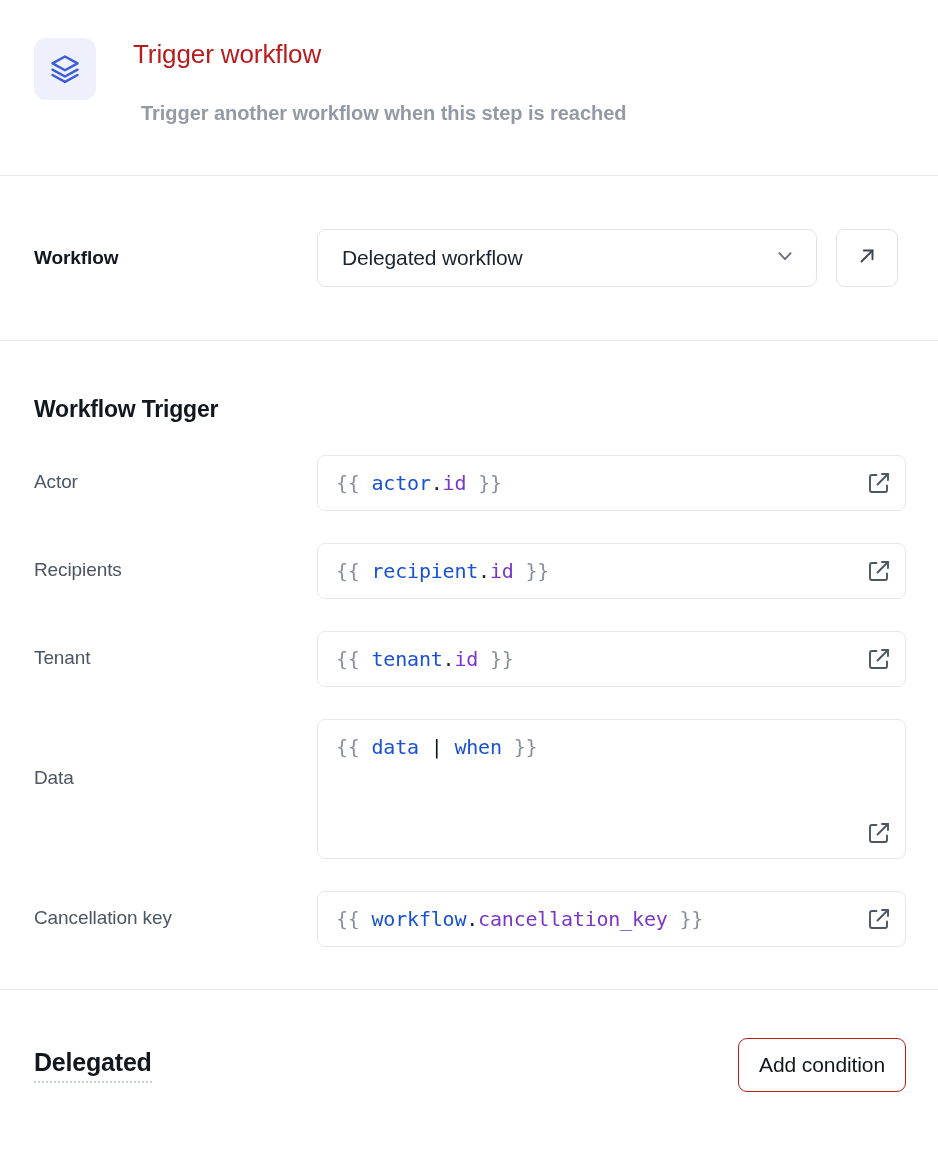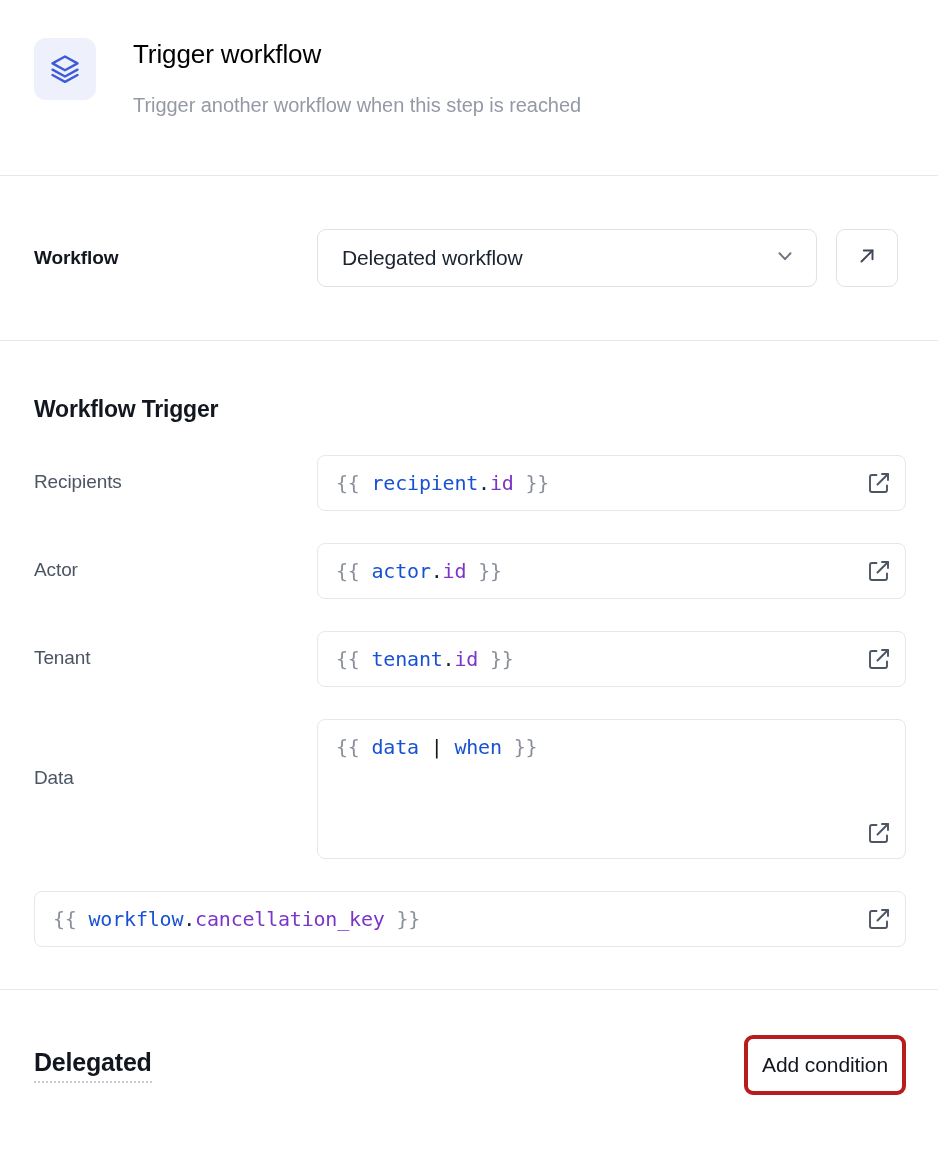--- a/index.html
+++ b/index.html
@@ -31,32 +31,32 @@
     background: #eef1fb;
     display: flex;
     align-items: center;
     justify-content: center;
     margin-top: 4px;
   }
   .header-icon-box svg { display: block; }
   .header-text { padding-left: 37px; padding-top: 0; }
   .header-title {
     font-size: 26px;
-    color: #000000;
+    color: #b91c1c;
     font-weight: 400;
     line-height: 1.15;
     letter-spacing: -0.1px;
     margin: 0;
     padding-top: 6px;
   }
   .header-sub {
     font-size: 20px;
     color: #9499a6;
-    font-weight: 400;
-    margin: 0;
+    font-weight: 700;
+    margin: 8px;
     padding-top: 24px;
     letter-spacing: -0.05px;
   }
 
   .divider {
     height: 1px;
     width: 100%;
     background: #e6e8ee;
   }
 
@@ -182,27 +182,27 @@
   }
   .conditions-title {
     font-size: 25px;
     font-weight: 700;
     color: #11161f;
     letter-spacing: -0.2px;
     border-bottom: 2px dotted #c9cdd6;
     padding-bottom: 4px;
   }
   .add-condition-btn {
-    border: 4px solid #b91c1c;
+    border: 1px solid #b91c1c;
     border-radius: 9px;
     background: #ffffff;
     font-family: "Liberation Sans", sans-serif;
     font-size: 21px;
     color: #11161f;
-    padding: 14px 14px;
+    padding: 14px 20px;
     cursor: pointer;
     letter-spacing: -0.1px;
   }
 </style>
 </head>
 <body>
 
 <div class="page">
 
   <div class="header">
@@ -240,34 +240,34 @@
       </span>
     </div>
   </div>
 
   <div class="divider"></div>
 
   <div class="fields-section">
     <div class="section-title">Workflow Trigger</div>
     <div id="fields-list">
         <div class="field-row">
+          <div class="field-label">Actor</div>
+          <div class="field-input">
+            <div class="code"><span class="brace">{{</span><span class="punc"> </span><span class="obj">actor</span><span class="punc">.</span><span class="prop">id</span><span class="punc"> </span><span class="brace">}}</span></div>
+            <span class="ext-icon-inline"><svg width="24" height="24" viewBox="0 0 24 24" fill="none" stroke="#4b5563" stroke-width="1.9" stroke-linecap="round" stroke-linejoin="round">
+                <path d="M15 3h6v6"></path>
+                <path d="M10.5 13.5L21 3"></path>
+                <path d="M20 14.5V19a2 2 0 0 1-2 2H5a2 2 0 0 1-2-2V6a2 2 0 0 1 2-2h4.5"></path>
+              </svg></span>
+          </div>
+        </div>
+        <div class="field-row">
           <div class="field-label">Recipients</div>
           <div class="field-input">
             <div class="code"><span class="brace">{{</span><span class="punc"> </span><span class="obj">recipient</span><span class="punc">.</span><span class="prop">id</span><span class="punc"> </span><span class="brace">}}</span></div>
-            <span class="ext-icon-inline"><svg width="24" height="24" viewBox="0 0 24 24" fill="none" stroke="#4b5563" stroke-width="1.9" stroke-linecap="round" stroke-linejoin="round">
-                <path d="M15 3h6v6"></path>
-                <path d="M10.5 13.5L21 3"></path>
-                <path d="M20 14.5V19a2 2 0 0 1-2 2H5a2 2 0 0 1-2-2V6a2 2 0 0 1 2-2h4.5"></path>
-              </svg></span>
-          </div>
-        </div>
-        <div class="field-row">
-          <div class="field-label">Actor</div>
-          <div class="field-input">
-            <div class="code"><span class="brace">{{</span><span class="punc"> </span><span class="obj">actor</span><span class="punc">.</span><span class="prop">id</span><span class="punc"> </span><span class="brace">}}</span></div>
             <span class="ext-icon-inline"><svg width="24" height="24" viewBox="0 0 24 24" fill="none" stroke="#4b5563" stroke-width="1.9" stroke-linecap="round" stroke-linejoin="round">
                 <path d="M15 3h6v6"></path>
                 <path d="M10.5 13.5L21 3"></path>
                 <path d="M20 14.5V19a2 2 0 0 1-2 2H5a2 2 0 0 1-2-2V6a2 2 0 0 1 2-2h4.5"></path>
               </svg></span>
           </div>
         </div>
         <div class="field-row">
           <div class="field-label">Tenant</div>
           <div class="field-input">
@@ -284,20 +284,21 @@
           <div class="field-input tall">
             <div class="code"><span class="brace">{{</span><span class="punc"> </span><span class="obj">data</span><span class="punc"> </span><span class="pipe">|</span><span class="punc"> </span><span class="obj">when</span><span class="punc"> </span><span class="brace">}}</span></div>
             <span class="ext-icon-inline"><svg width="24" height="24" viewBox="0 0 24 24" fill="none" stroke="#4b5563" stroke-width="1.9" stroke-linecap="round" stroke-linejoin="round">
                 <path d="M15 3h6v6"></path>
                 <path d="M10.5 13.5L21 3"></path>
                 <path d="M20 14.5V19a2 2 0 0 1-2 2H5a2 2 0 0 1-2-2V6a2 2 0 0 1 2-2h4.5"></path>
               </svg></span>
           </div>
         </div>
         <div class="field-row">
+          <div class="field-label">Cancellation key</div>
           <div class="field-input">
             <div class="code"><span class="brace">{{</span><span class="punc"> </span><span class="obj">workflow</span><span class="punc">.</span><span class="prop">cancellation_key</span><span class="punc"> </span><span class="brace">}}</span></div>
             <span class="ext-icon-inline"><svg width="24" height="24" viewBox="0 0 24 24" fill="none" stroke="#4b5563" stroke-width="1.9" stroke-linecap="round" stroke-linejoin="round">
                 <path d="M15 3h6v6"></path>
                 <path d="M10.5 13.5L21 3"></path>
                 <path d="M20 14.5V19a2 2 0 0 1-2 2H5a2 2 0 0 1-2-2V6a2 2 0 0 1 2-2h4.5"></path>
               </svg></span>
           </div>
         </div>
       </div>

